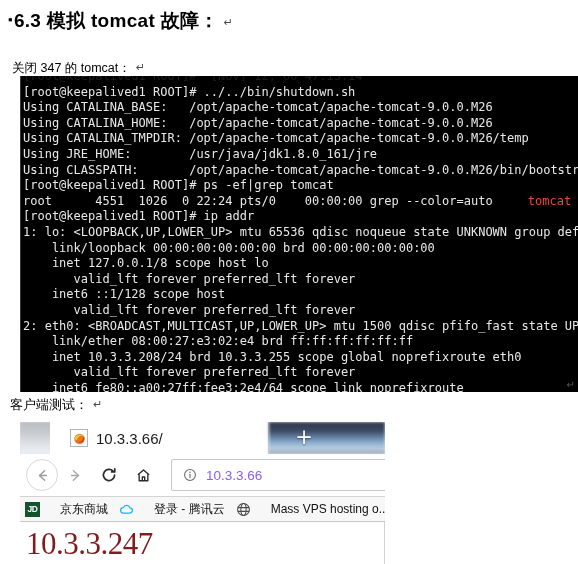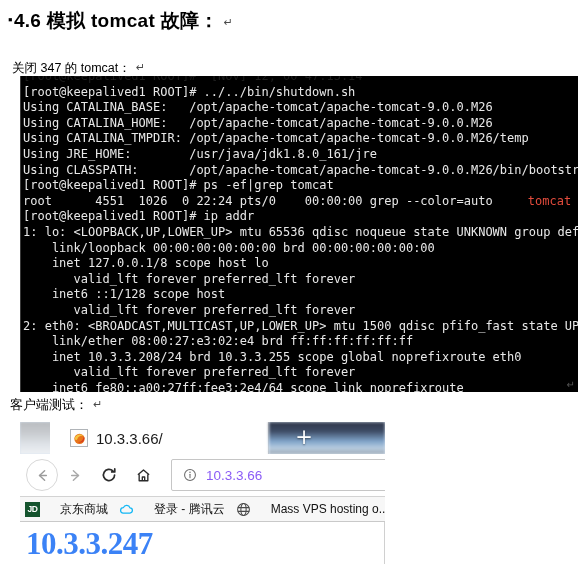--- a/index.html
+++ b/index.html
@@ -270,37 +270,37 @@
     position: relative;
     background: #ffffff;
     height: 44px;
   }
   .page-ip {
     position: absolute;
     left: 6px;
     top: 4px;
     font-family: "Liberation Serif", "DejaVu Serif", serif;
     font-size: 31px;
-    font-weight: bold;
-    color: #3b82f6;
+    font-weight: normal;
+    color: #7f1d1d;
     letter-spacing: -0.5px;
     white-space: nowrap;
   }
   .content-scroll-edge {
     position: absolute;
     right: 0; top: 0;
     width: 1px; height: 100%;
     background: #d0d0d0;
   }
 </style>
 </head>
 <body>
 
 <div class="doc-heading">
-  <span class="bullet">▪</span><span>4.6  模拟 tomcat 故障：</span><span class="pilcrow">↵</span>
+  <span class="bullet">▪</span><span>6.3  模拟 tomcat 故障：</span><span class="pilcrow">↵</span>
 </div>
 
 <div class="doc-subheading">
   <span>关闭 347 的 tomcat：</span><span class="pilcrow">↵</span>
 </div>
 
 <div class="terminal">
   <div class="term-inner" id="term-inner"><div class="term-line faded" style="color: rgb(29, 29, 29);">[root@keepalived1 ROOT]#  [Nov] 12, 00 47:13:14</div><div class="term-line">[root@keepalived1 ROOT]# ../../bin/shutdown.sh</div><div class="term-line">Using CATALINA_BASE:   /opt/apache-tomcat/apache-tomcat-9.0.0.M26</div><div class="term-line">Using CATALINA_HOME:   /opt/apache-tomcat/apache-tomcat-9.0.0.M26</div><div class="term-line">Using CATALINA_TMPDIR: /opt/apache-tomcat/apache-tomcat-9.0.0.M26/temp</div><div class="term-line">Using JRE_HOME:        /usr/java/jdk1.8.0_161/jre</div><div class="term-line">Using CLASSPATH:       /opt/apache-tomcat/apache-tomcat-9.0.0.M26/bin/bootstrap.j</div><div class="term-line">[root@keepalived1 ROOT]# ps -ef|grep tomcat</div><div class="term-line">root      4551  1026  0 22:24 pts/0    00:00:00 grep --color=auto <span class="hl-red">tomcat</span></div><div class="term-line">[root@keepalived1 ROOT]# ip addr</div><div class="term-line">1: lo: &lt;LOOPBACK,UP,LOWER_UP&gt; mtu 65536 qdisc noqueue state UNKNOWN group defaul</div><div class="term-line">    link/loopback 00:00:00:00:00:00 brd 00:00:00:00:00:00</div><div class="term-line">    inet 127.0.0.1/8 scope host lo</div><div class="term-line">       valid_lft forever preferred_lft forever</div><div class="term-line">    inet6 ::1/128 scope host</div><div class="term-line">       valid_lft forever preferred_lft forever</div><div class="term-line">2: eth0: &lt;BROADCAST,MULTICAST,UP,LOWER_UP&gt; mtu 1500 qdisc pfifo_fast state UP gro</div><div class="term-line">    link/ether 08:00:27:e3:02:e4 brd ff:ff:ff:ff:ff:ff</div><div class="term-line">    inet 10.3.3.208/24 brd 10.3.3.255 scope global noprefixroute eth0</div><div class="term-line">       valid_lft forever preferred_lft forever</div><div class="term-line">    inet6 fe80::a00:27ff:fee3:2e4/64 scope link noprefixroute</div></div>
   <span class="term-pilcrow">↵</span>
 </div>

